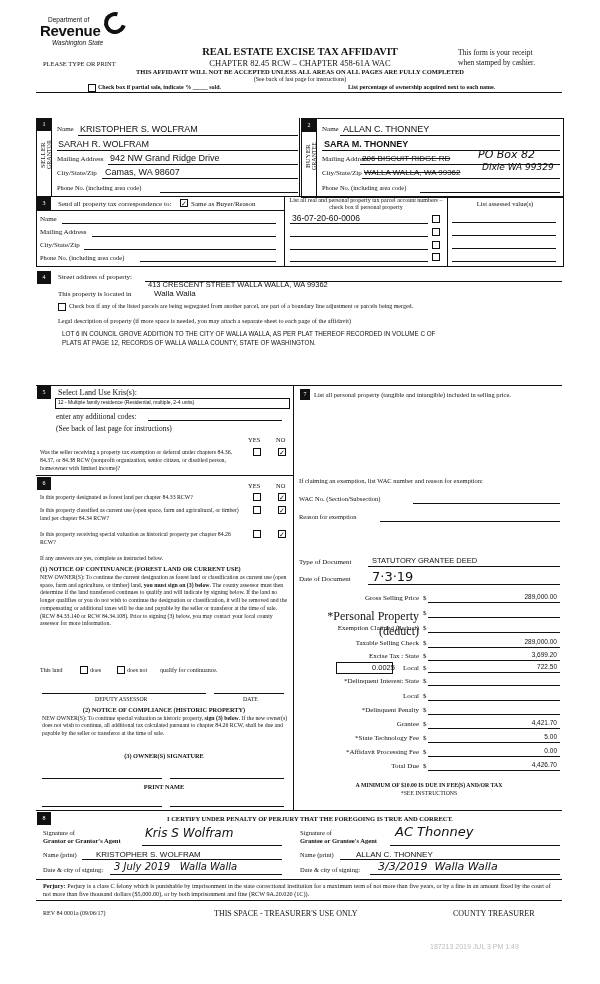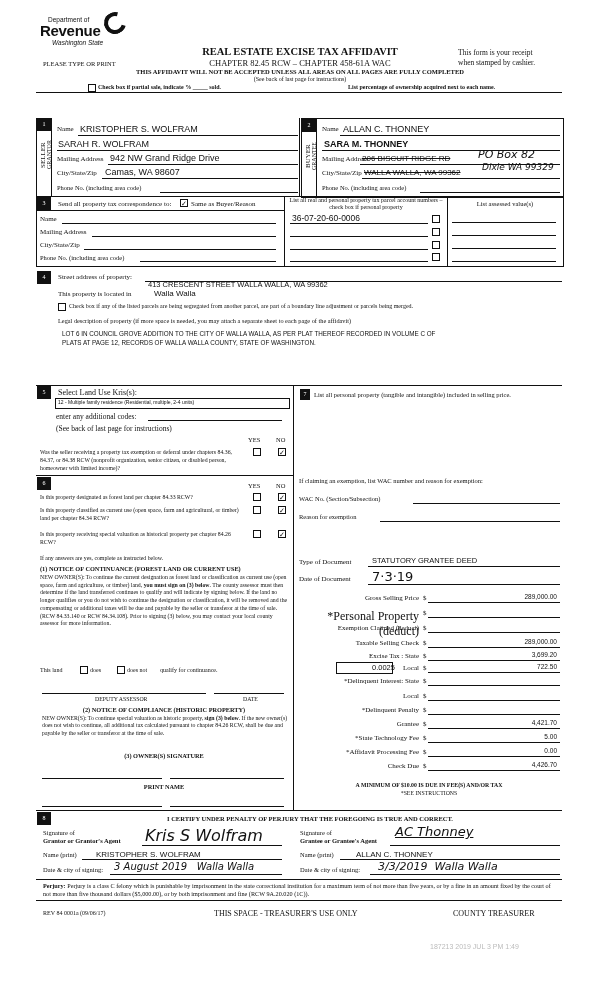--- a/index.html
+++ b/index.html
@@ -260,47 +260,47 @@
   <div class="abs right" style="left:299px;top:734px;width:120px;font-size:7px;">*State Technology Fee</div>
   <div class="abs" style="left:423px;top:734px;font-size:7px;">$</div>
   <div class="abs sans right" style="left:430px;top:733px;width:127px;font-size:6.5px;">5.00</div>
   <div class="hline" style="left:428px;top:742px;width:132px;"></div>
 
   <div class="abs right" style="left:299px;top:748px;width:120px;font-size:7px;">*Affidavit Processing Fee</div>
   <div class="abs" style="left:423px;top:748px;font-size:7px;">$</div>
   <div class="abs sans right" style="left:430px;top:747px;width:127px;font-size:6.5px;">0.00</div>
   <div class="hline" style="left:428px;top:756px;width:132px;"></div>
 
-  <div class="abs right" style="left:299px;top:762px;width:120px;font-size:7px;">Check Due</div>
+  <div class="abs right" style="left:299px;top:762px;width:120px;font-size:7px;">Total Due</div>
   <div class="abs" style="left:423px;top:762px;font-size:7px;">$</div>
   <div class="abs sans right" style="left:430px;top:761px;width:127px;font-size:6.5px;">4,426.70</div>
   <div class="hline" style="left:428px;top:770px;width:132px;"></div>
 </div>
 
 <div class="abs bold center" style="left:296px;top:782px;width:266px;font-size:5.8px;">A MINIMUM OF $10.00 IS DUE IN FEE(S) AND/OR TAX</div>
 <div class="abs center" style="left:296px;top:790px;width:266px;font-size:5.8px;">*SEE INSTRUCTIONS</div>
 
 <div class="hline" style="left:36px;top:810px;width:526px;"></div>
 <div class="secnum" style="left:37px;top:812px;">8</div>
 <div class="abs bold center" style="left:100px;top:815px;width:420px;font-size:6.5px;">I CERTIFY UNDER PENALTY OF PERJURY THAT THE FOREGOING IS TRUE AND CORRECT.</div>
 
 <div class="abs" style="left:43px;top:829px;font-size:6.5px;">Signature of</div>
 <div class="abs bold" style="left:43px;top:837px;font-size:6.5px;">Grantor or Grantor's Agent</div>
-<div class="abs hand" style="left:145px;top:826px;font-size:16px;">Kris S Wolfram</div>
+<div class="abs hand" style="left:145px;top:826px;font-size:12px;">Kris S Wolfram</div>
 <div class="hline" style="left:142px;top:845px;width:140px;"></div>
 <div class="abs" style="left:43px;top:851px;font-size:6.5px;">Name (print)</div>
 <div class="abs fill" style="left:96px;top:850px;font-size:8px;">KRISTOPHER S. WOLFRAM</div>
 <div class="hline" style="left:82px;top:859px;width:200px;"></div>
 <div class="abs" style="left:43px;top:866px;font-size:6.5px;">Date &amp; city of signing:</div>
-<div class="abs hand" style="left:114px;top:861px;font-size:10px;white-space:pre;">3 August 2019   Walla Walla</div>
+<div class="abs hand" style="left:114px;top:861px;font-size:10px;white-space:pre;">3 July 2019   Walla Walla</div>
 <div class="hline" style="left:110px;top:874px;width:172px;"></div>
 
 <div class="abs" style="left:300px;top:829px;font-size:6.5px;">Signature of</div>
 <div class="abs bold" style="left:300px;top:837px;font-size:6.5px;">Grantee or Grantee's Agent</div>
-<div class="abs hand" style="left:395px;top:824px;font-size:13px;text-decoration:underline;">AC Thonney</div>
+<div class="abs hand" style="left:395px;top:824px;font-size:13px;">AC Thonney</div>
 <div class="hline" style="left:390px;top:845px;width:170px;"></div>
 <div class="abs" style="left:300px;top:851px;font-size:6.5px;">Name (print)</div>
 <div class="abs fill" style="left:356px;top:850px;font-size:8px;">ALLAN C. THONNEY</div>
 <div class="hline" style="left:340px;top:859px;width:220px;"></div>
 <div class="abs" style="left:300px;top:866px;font-size:6.5px;">Date &amp; city of signing:</div>
 <div class="abs hand" style="left:378px;top:860px;font-size:11px;white-space:pre;">3/3/2019  Walla Walla</div>
 <div class="hline" style="left:370px;top:874px;width:190px;"></div>
 
 <div class="hline" style="left:36px;top:879px;width:526px;"></div>
 <div class="abs" style="left:43px;top:882px;width:515px;font-size:6.2px;line-height:8px;">

